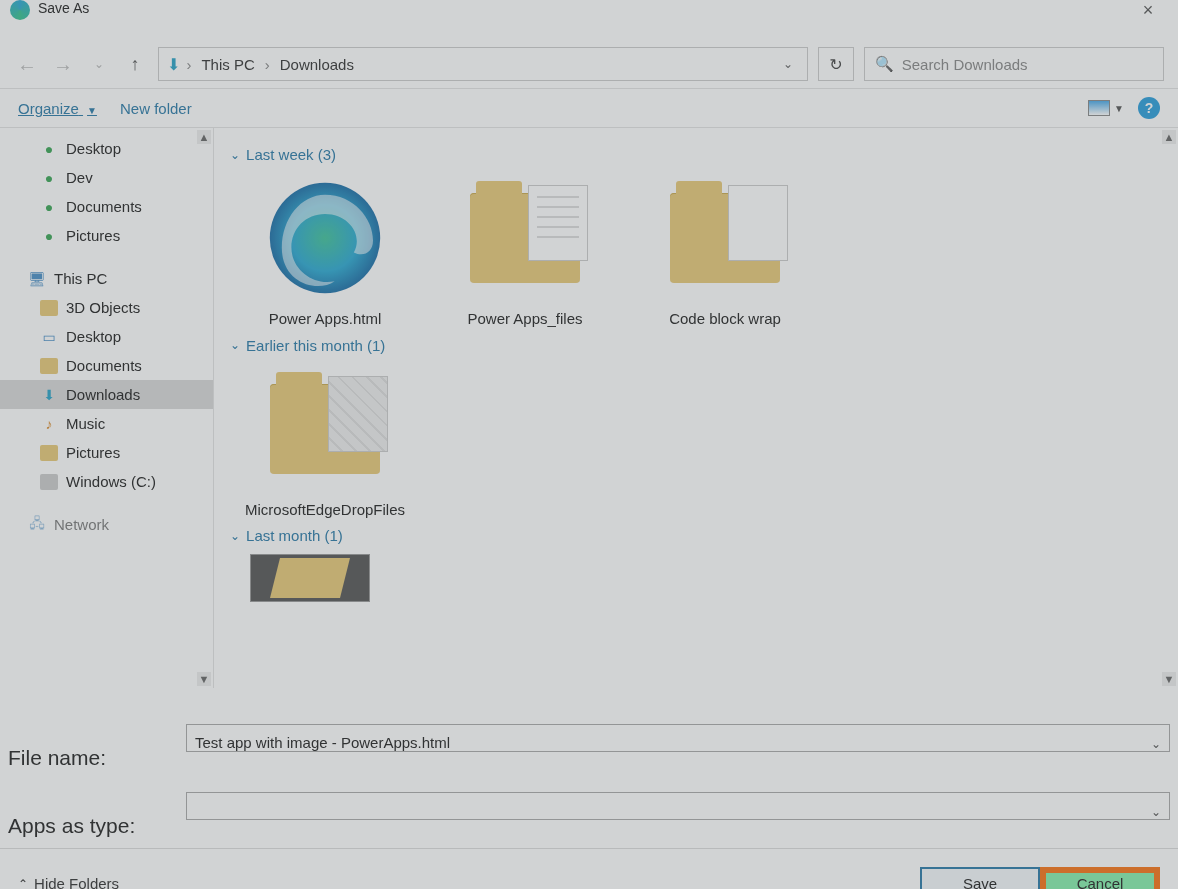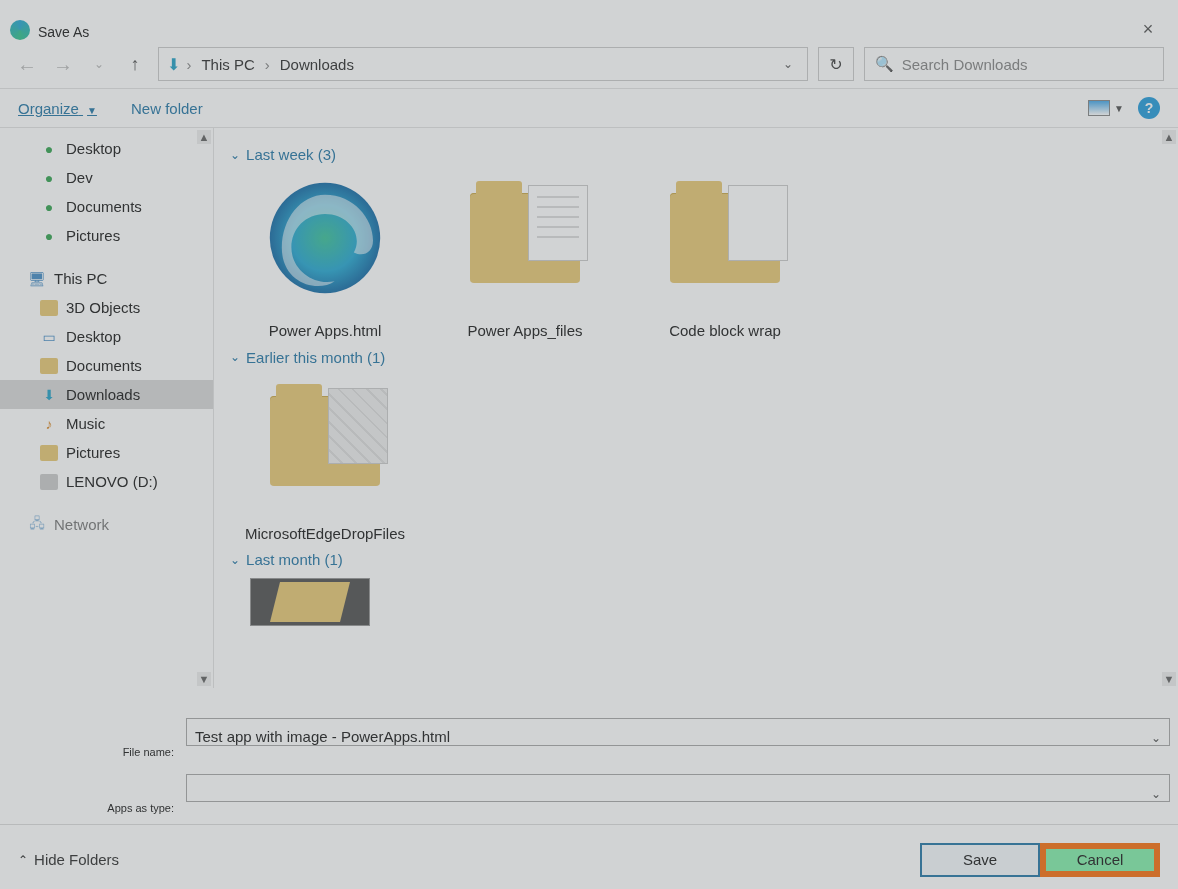--- a/index.html
+++ b/index.html
@@ -2,21 +2,21 @@
 <html><head>
 <meta charset="utf-8">
 <style>
 * { box-sizing: border-box; margin: 0; padding: 0; font-family: "Segoe UI", Arial, sans-serif; }
 body { width: 1178px; height: 889px; background: #fff; position: relative; overflow: hidden; }
 
 
 .dimmer { position:absolute; inset:0; background:rgba(90,98,102,0.28); pointer-events:none; z-index:50; }
 
 
-.titlebar { height:40px; display:flex; align-items:flex-end; padding:0 10px; }
+.titlebar { height:40px; display:flex; align-items:flex-start; padding:0 10px; }
 .titlebar .edge-ico { width:20px; height:20px; border-radius:50%; background: conic-gradient(#2aa9d2,#36c28e,#2aa9d2); margin-right:8px; }
 .titlebar .title { font-size:14px; color:#222; }
 .titlebar .close { margin-left:auto; width:40px; text-align:center; font-size:18px; color:#555; cursor:pointer; }
 
 
 .navbar { height:48px; display:flex; align-items:center; padding:0 14px; gap:10px; }
 .nav-arrow { width:26px; height:26px; display:flex; align-items:center; justify-content:center; color:#888; font-size:20px; }
 .nav-arrow.disabled { color:#bbb; }
 .up-arrow { font-size:18px; color:#555;}
 .addr { flex:1; height:34px; border:1px solid #ccc; background:#fff; display:flex; align-items:center; padding:0 8px; gap:6px; font-size:15px; color:#333; }
@@ -25,21 +25,21 @@
 .addr .sep { color:#888;}
 .addr .spacer{flex:1;}
 .addr .chev{color:#666; font-size:12px; padding:0 6px;}
 .refresh { width:36px; height:34px; border:1px solid #ccc; display:flex; align-items:center; justify-content:center; font-size:16px; color:#444;}
 .search { width:300px; height:34px; border:1px solid #ccc; display:flex; align-items:center; padding:0 10px; gap:8px; color:#888; font-size:15px;}
 
 
 .toolbar { height:40px; border-top:1px solid #e4e4e4; border-bottom:1px solid #e4e4e4; display:flex; align-items:center; padding:0 18px; gap:18px; font-size:15px;}
 .toolbar .org { color:#2a7aa8; cursor:pointer;text-decoration:underline;}
 .toolbar .org .caret{font-size:10px; margin-left:4px;}
-.toolbar .newf { color:#2a7aa8; cursor:pointer; margin-left:16px;}
+.toolbar .newf { color:#2a7aa8; cursor:pointer; margin-left:5px;}
 .toolbar .right{ margin-left:auto; display:flex; align-items:center; gap:14px;}
 .toolbar .view-ico{ width:22px; height:16px; background:linear-gradient(#4aa9e8,#fff); border:1px solid #888; display:inline-block;}
 .toolbar .caret2{font-size:10px; color:#555;}
 .toolbar .help{ width:22px; height:22px; border-radius:50%; background:#2a9edc; color:#fff; display:flex; align-items:center; justify-content:center; font-size:14px; font-weight:bold;}
 
 
 .split { display:flex; height:560px; }
 .tree { width:214px; border-right:1px solid #e4e4e4; overflow:hidden; position:relative; padding-top:6px;}
 .tree .scroll-up, .tree .scroll-dn { position:absolute; right:2px; width:14px; height:14px; font-size:11px; color:#666; background:#eee; text-align:center; line-height:14px;}
 .tree .scroll-up{top:2px;} .tree .scroll-dn{bottom:2px;}
@@ -54,37 +54,37 @@
 .ti-ico.drive{ background:#ccc; border-radius:2px;}
 .tree-spacer{height:14px;}
 
 
 .content { flex:1; overflow:hidden; position:relative; padding:10px 16px;}
 .content .scroll-up, .content .scroll-dn { position:absolute; right:2px; width:14px; height:14px; font-size:11px; color:#666; background:#eee; text-align:center; line-height:14px;}
 .content .scroll-up{top:2px;} .content .scroll-dn{bottom:2px;}
 .group-hdr{ display:flex; align-items:center; gap:6px; color:#2a7aa8; font-size:15px; margin:8px 0 10px 0; cursor:pointer;}
 .group-hdr .gchev{font-size:12px;}
 .files-row{ display:flex; gap:30px; margin-bottom:8px; padding-left:10px;}
-.file-tile{ width:170px; display:flex; flex-direction:column; align-items:center; gap:18px;}
+.file-tile{ width:170px; display:flex; flex-direction:column; align-items:center; gap:6px;}
 .file-thumb{ width:140px; height:130px; display:flex; align-items:center; justify-content:center;}
 .file-thumb.edge{ }
 .file-thumb.edge svg{width:120px;height:120px;}
 .file-thumb.folder{ position:relative;}
 .folder-body{ width:110px; height:90px; background:#e8c978; border-radius:4px; position:relative; box-shadow:0 1px 0 #c9a94e inset;}
 .folder-tab{ position:absolute; top:-12px; left:6px; width:46px; height:14px; background:#e8c978; border-radius:3px 3px 0 0;}
 .paper-in{ position:absolute; top:-8px; right:-8px; width:60px; height:76px; background:#fff; border:1px solid #ccc;}
 .paper-in.lines::after{content:""; position:absolute; top:10px; left:8px; right:8px; height:50px; background:repeating-linear-gradient(#ddd,#ddd 2px, transparent 2px, transparent 10px);}
 .file-label{ font-size:15px; color:#222; text-align:center; line-height:1.3;}
 .partial-thumb{ width:120px; height:48px; background:linear-gradient(#555,#555); border:1px solid #999; display:flex; align-items:center; justify-content:center; overflow:hidden;}
 .partial-thumb .inner{ width:70px; height:40px; background:#e8c978; transform:skewX(-14deg);}
 
 
 .bottom{ padding:14px 8px 6px 8px; position:relative;}
 .row{ display:flex; align-items:center; margin:4px 0;}
-.row .lbl{ width:178px; text-align:right; padding-right:12px; font-size:11px; color:#222;margin-top:40px;}
+.row .lbl{ width:178px; text-align:left; padding-right:12px; font-size:21px; color:#222;margin-top:40px;}
 .row .field{ flex:1; height:28px; border:1px solid #aaa; background:#fff; display:flex; align-items:flex-end; padding:0 8px; font-size:15px; color:#222;}
 .row .field .ddchev{ margin-left:auto; color:#555; font-size:12px;}
 .highlight-box{ position:absolute; z-index:60; border:5px solid #2fa62f; border-radius:4px; background:#fff; padding:4px 6px; box-shadow:0 0 0 2px #1e6d1e inset; left:178px; top:52px; width:310px;}
 .highlight-inner{ border:1px dashed #888; padding:4px 6px; font-size:15px; color:#111;}
 
 
 .footer{ height:70px; border-top:1px solid #ddd; display:flex; align-items:center; padding:0 18px;}
 .hide-f{ display:flex; align-items:center; gap:6px; font-size:15px; color:#333; cursor:pointer;}
 .hide-f .caret{font-size:12px;}
 .footer .btns{ margin-left:auto; display:flex; gap:0;}
@@ -185,21 +185,21 @@
     <div class="tree-item">
         <span class="ti-ico" style="color:#d98a2b;">♪</span>
         <span>Music</span>
       </div>
     <div class="tree-item">
         <span class="ti-ico folder"></span>
         <span>Pictures</span>
       </div>
     <div class="tree-item">
         <span class="ti-ico drive"></span>
-        <span>LENOVO (D:)</span>
+        <span>Windows (C:)</span>
       </div>
     <div class="tree-spacer"></div>
     <div class="tree-item lvl1" style="opacity:0.6;">
         <span class="ti-ico pc">🖧</span>
         <span>Network</span>
       </div>
 
     <div class="scroll-dn">▼</div>
   </div>
 

